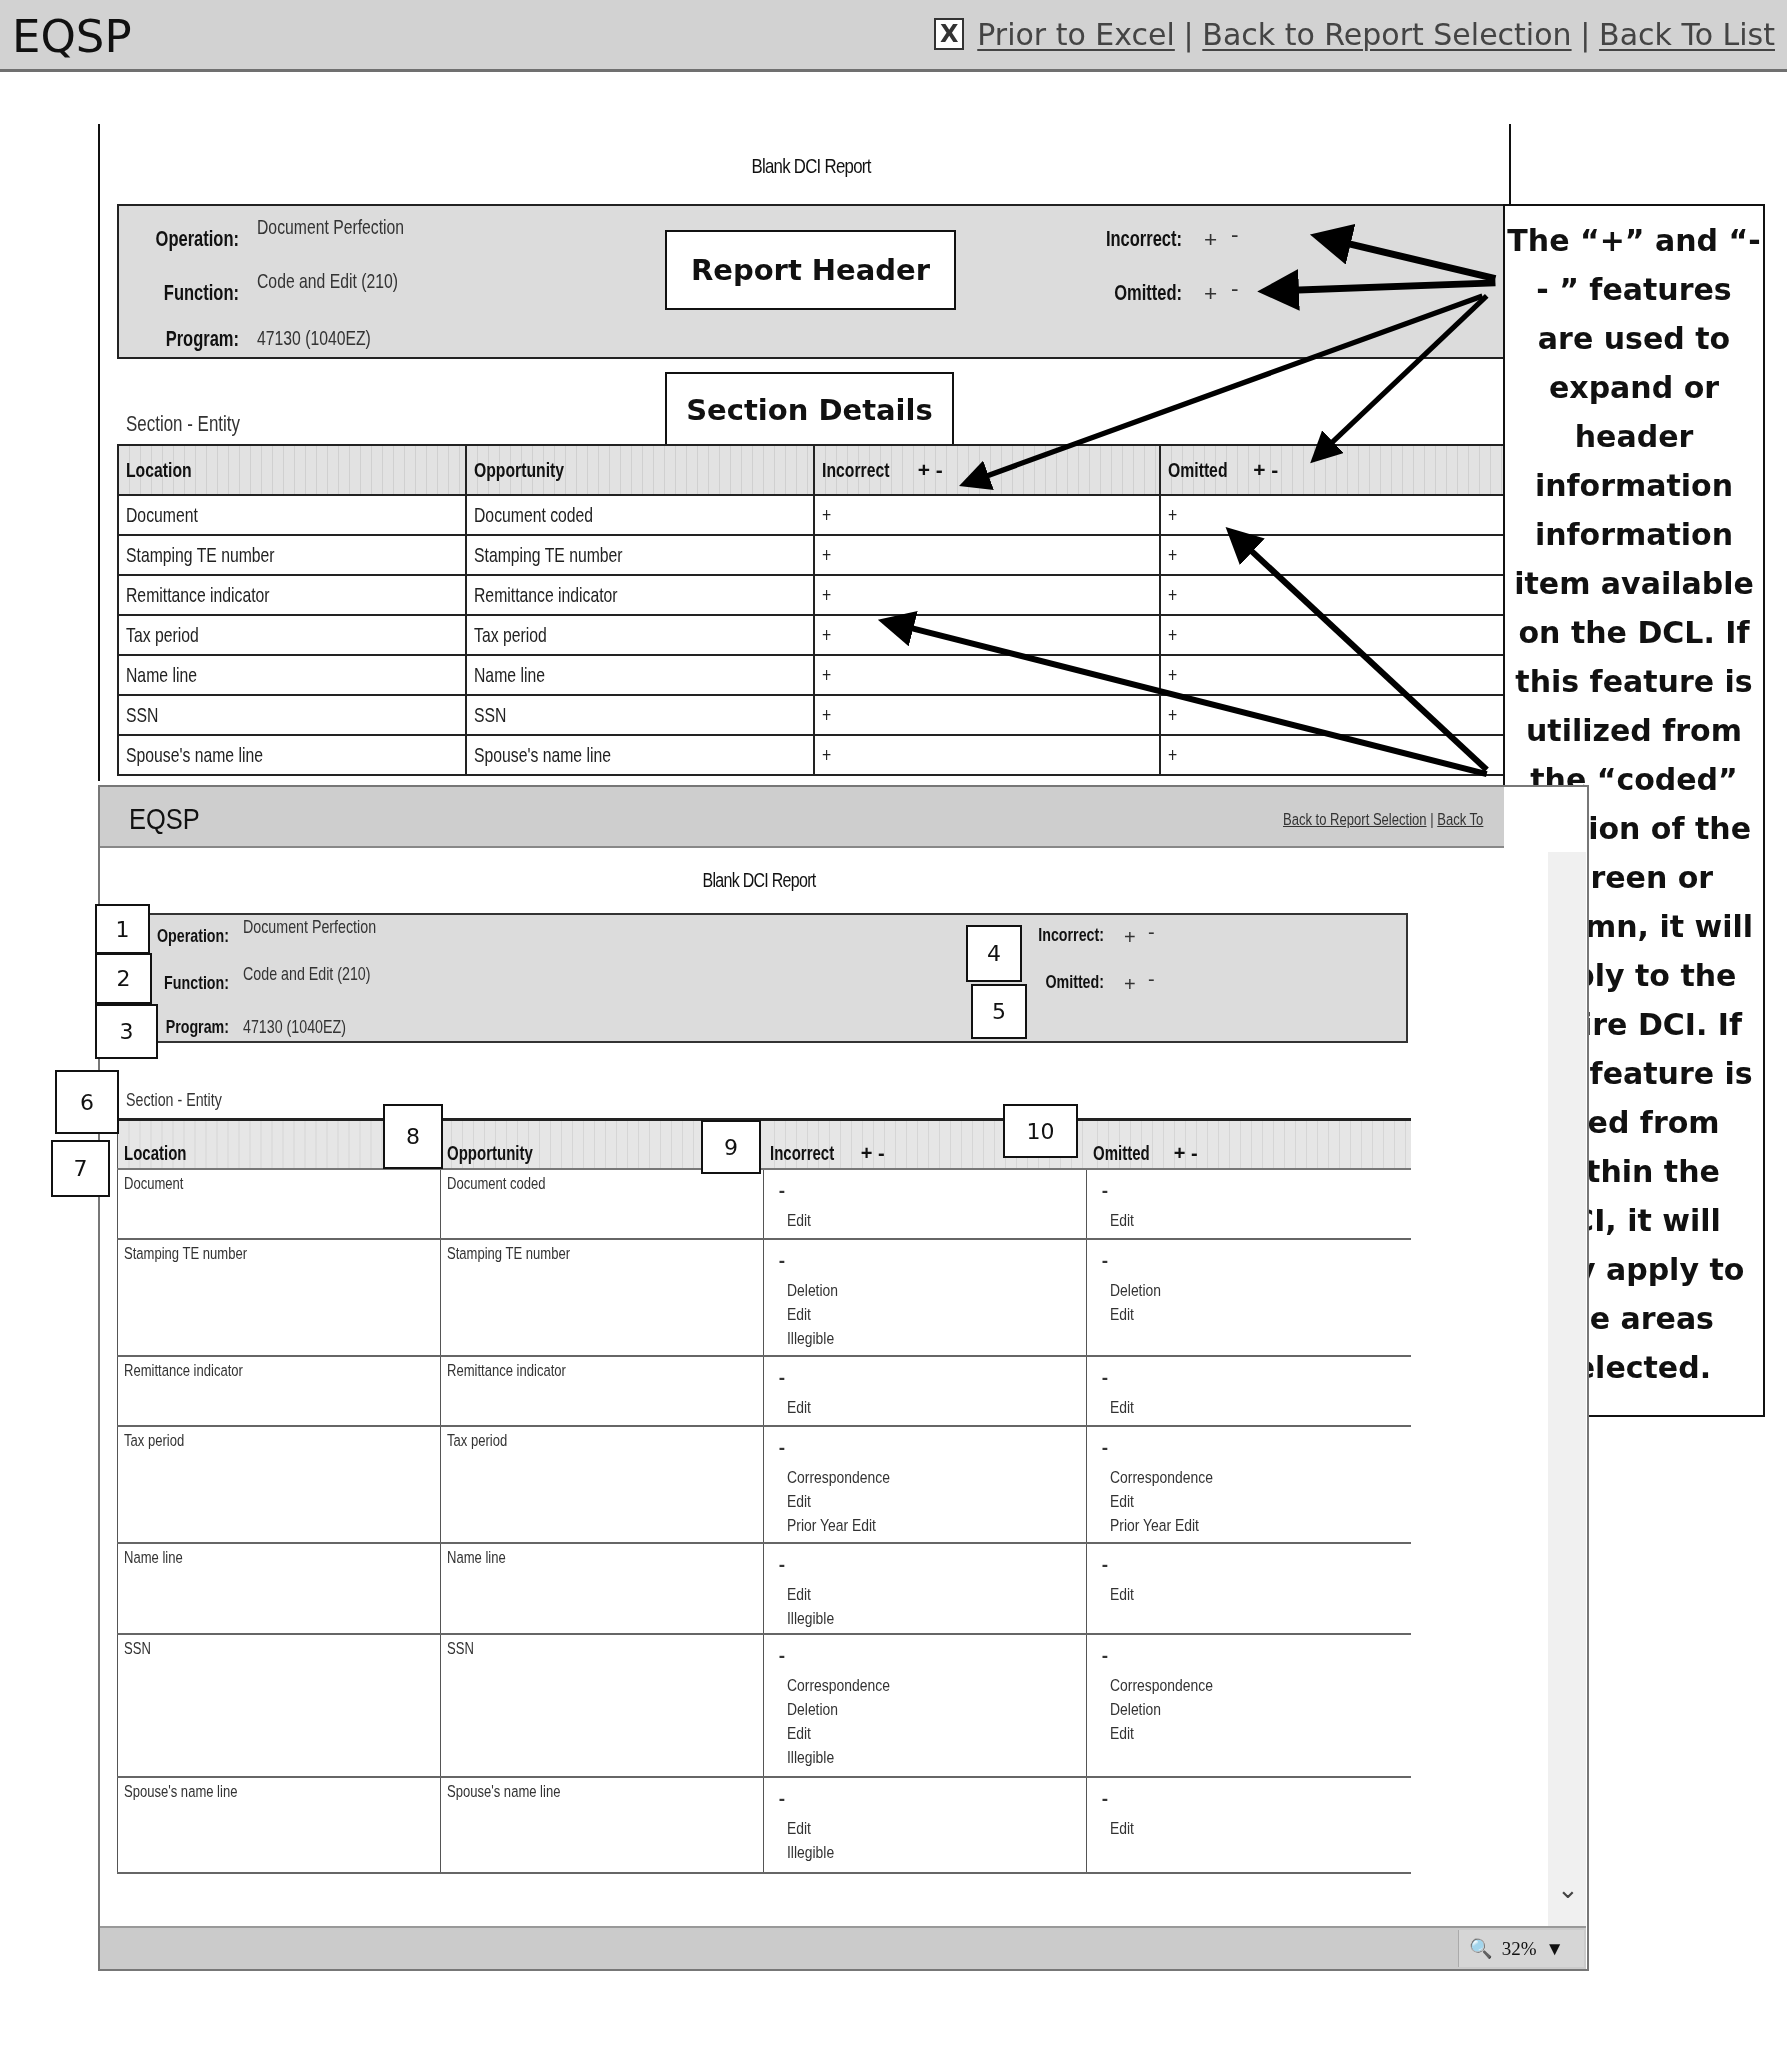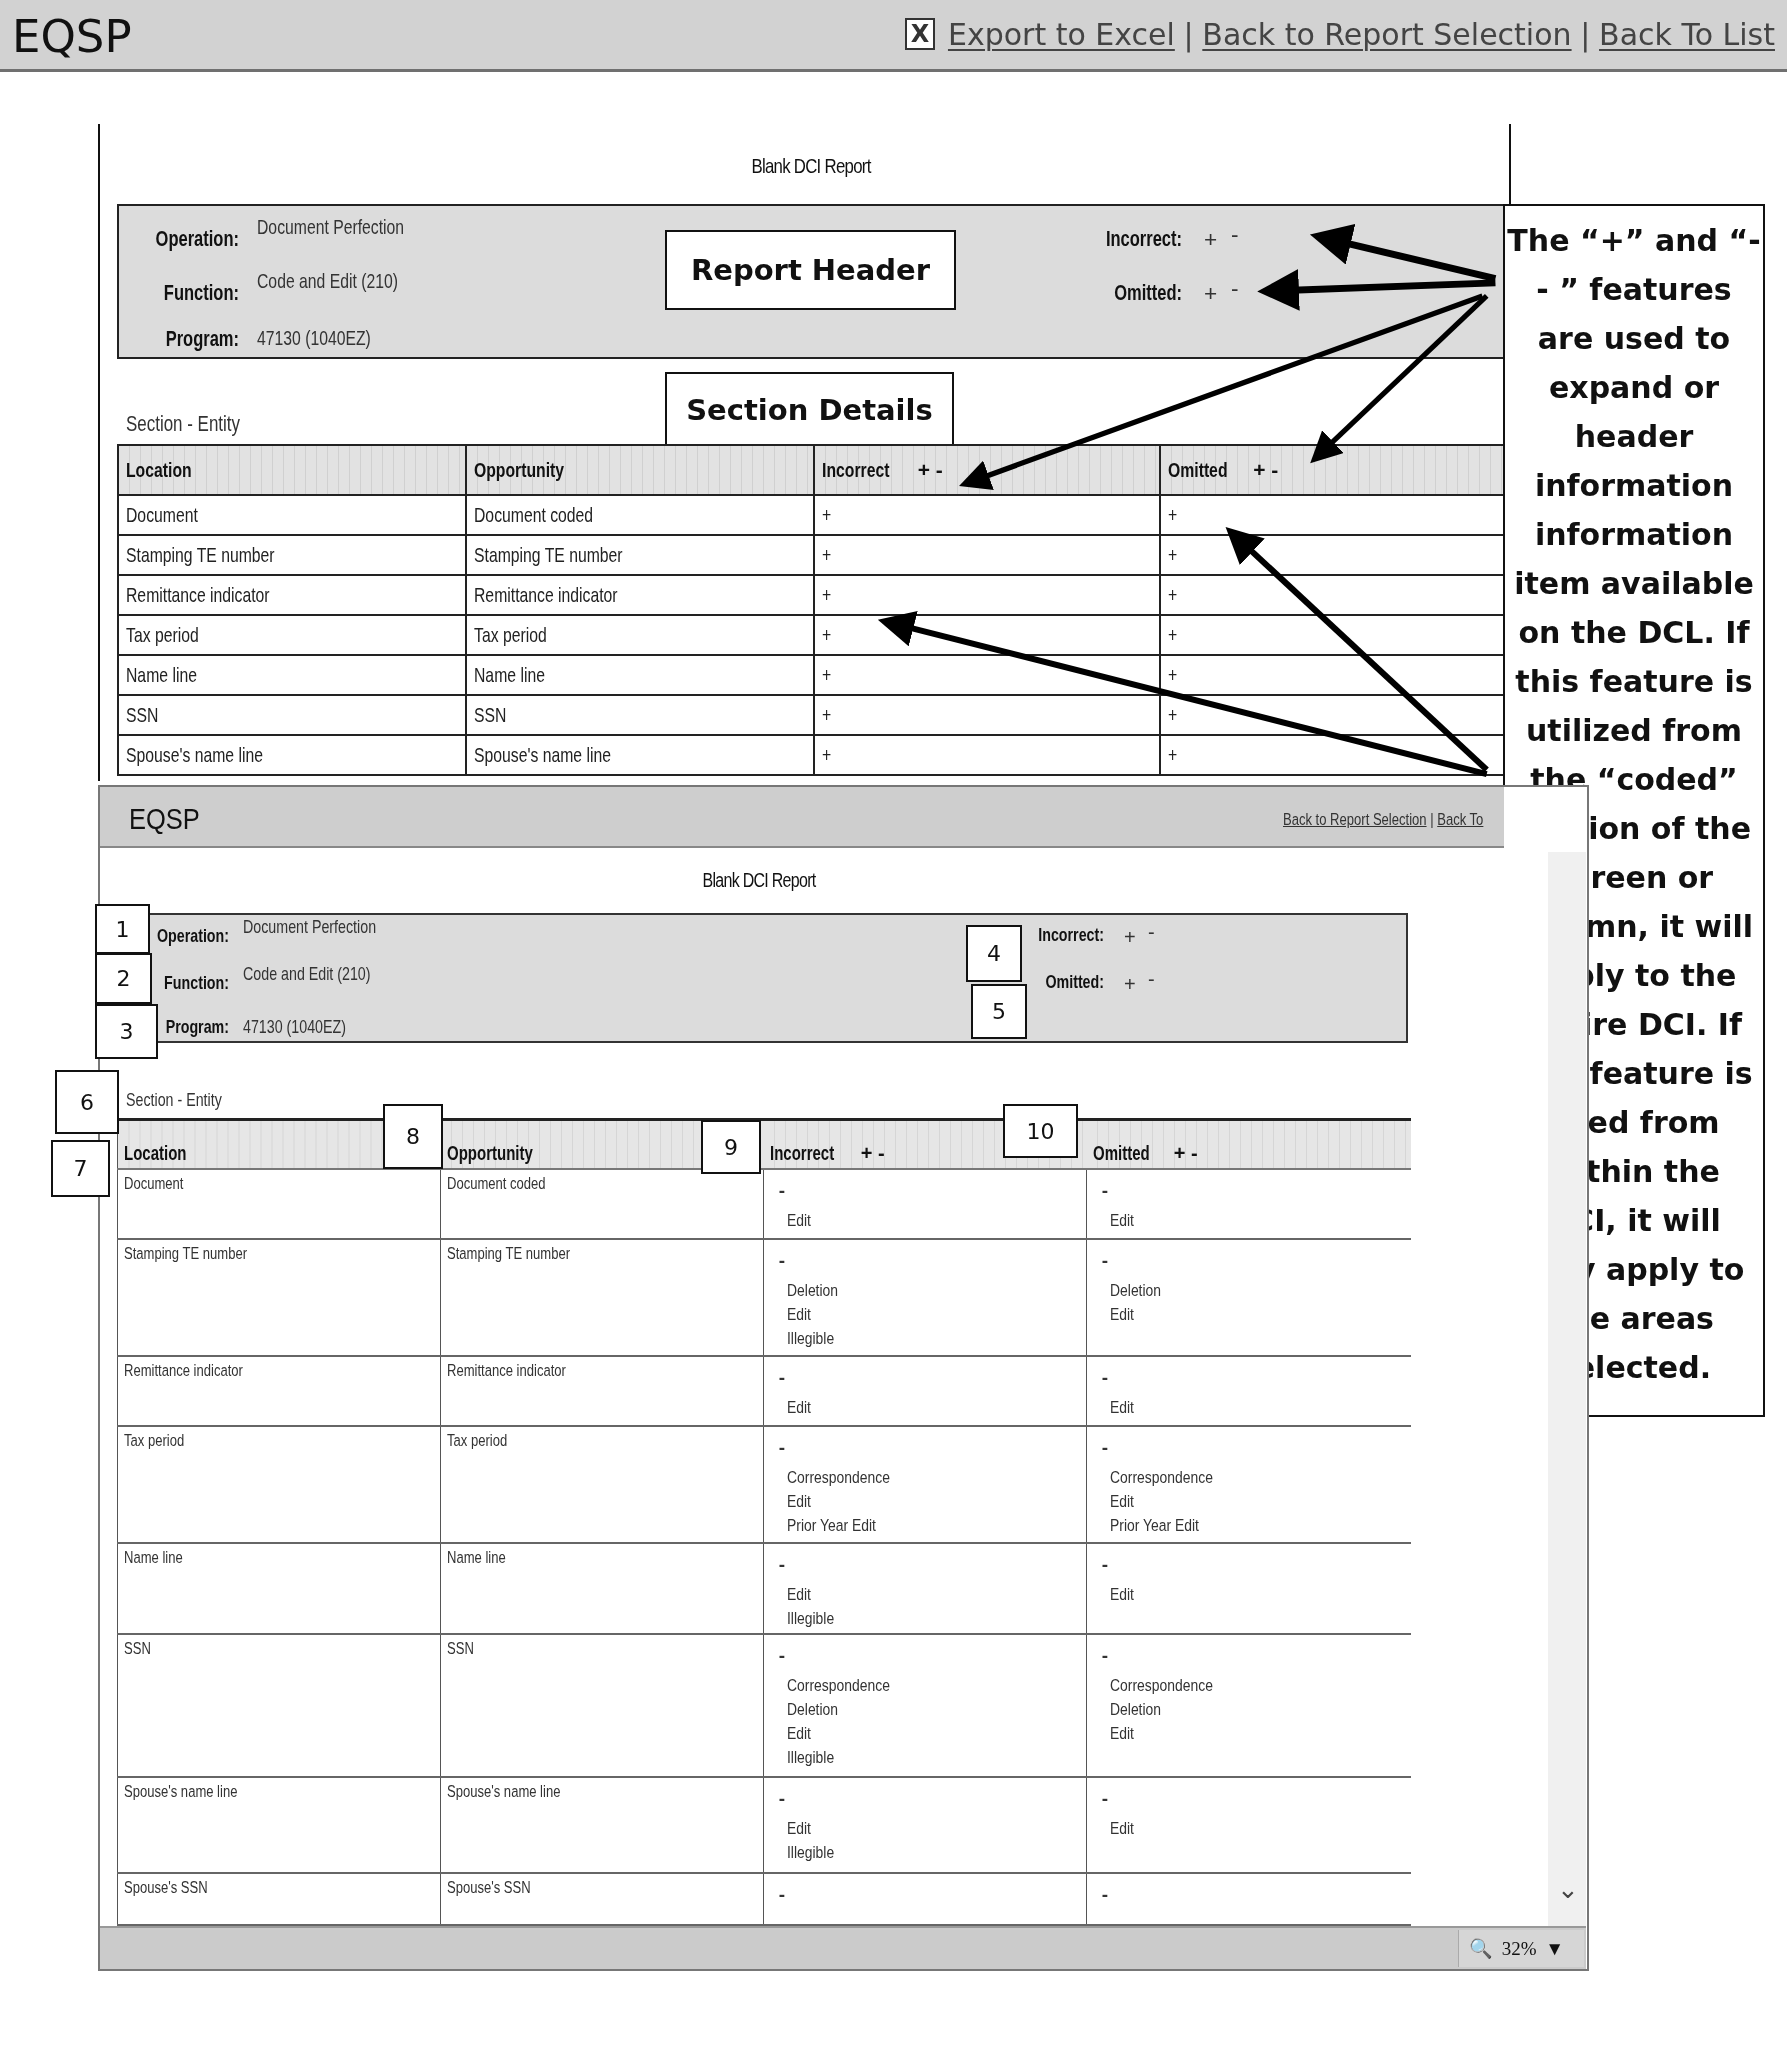--- a/index.html
+++ b/index.html
@@ -55,21 +55,21 @@
 
   svg#arrows { position:absolute; left:0; top:0; pointer-events:none; }
 </style>
 </head>
 <body>
 
 <div id="appbar" class="abs"></div>
 <div id="app-title" class="abs">EQSP</div>
 <div id="toplinks" class="abs">
   <span class="xl-icon">X</span>
-  <a>Export to Excel</a>
+  <a>Prior to Excel</a>
   <span class="sep">|</span>
   <a>Back to Report Selection</a>
   <span class="sep">|</span>
   <a>Back To List</a>
 </div>
 
 <div class="abs vline" style="left:98px; top:124px; height:657px;"></div>
 <div class="abs vline" style="left:1509px; top:124px; height:83px;"></div>
 
 <div class="abs report-title" style="left:696px; top:154px; width:230px; text-align:center;">Blank DCI Report</div>
@@ -345,32 +345,20 @@
             <span class="opt">Illegible</span>
           </div>
         </td>
         <td>
           <div class="minus">-</div>
           <div class="opts">
             <span class="opt">Edit</span>
           </div>
         </td>
       </tr>
-      <tr style="height: 52px;">
-        <td><span class="narrow">Spouse's SSN</span></td>
-        <td><span class="narrow">Spouse's SSN</span></td>
-        <td>
-          <div class="minus">-</div>
-          <div class="opts"></div>
-        </td>
-        <td>
-          <div class="minus">-</div>
-          <div class="opts"></div>
-        </td>
-      </tr>
     </tbody>
 </table>
 
 <div class="abs numbox" style="left:95px; top:904px; width:55px; height:50px;">1</div>
 <div class="abs numbox" style="left:95px; top:953px; width:57px; height:51px;">2</div>
 <div class="abs numbox" style="left:95px; top:1004px; width:63px; height:55px;">3</div>
 <div class="abs numbox" style="left:966px; top:925px; width:56px; height:57px;">4</div>
 <div class="abs numbox" style="left:971px; top:984px; width:56px; height:55px;">5</div>
 <div class="abs numbox" style="left:55px; top:1070px; width:64px; height:64px;">6</div>
 <div class="abs numbox" style="left:51px; top:1140px; width:59px; height:57px;">7</div>

